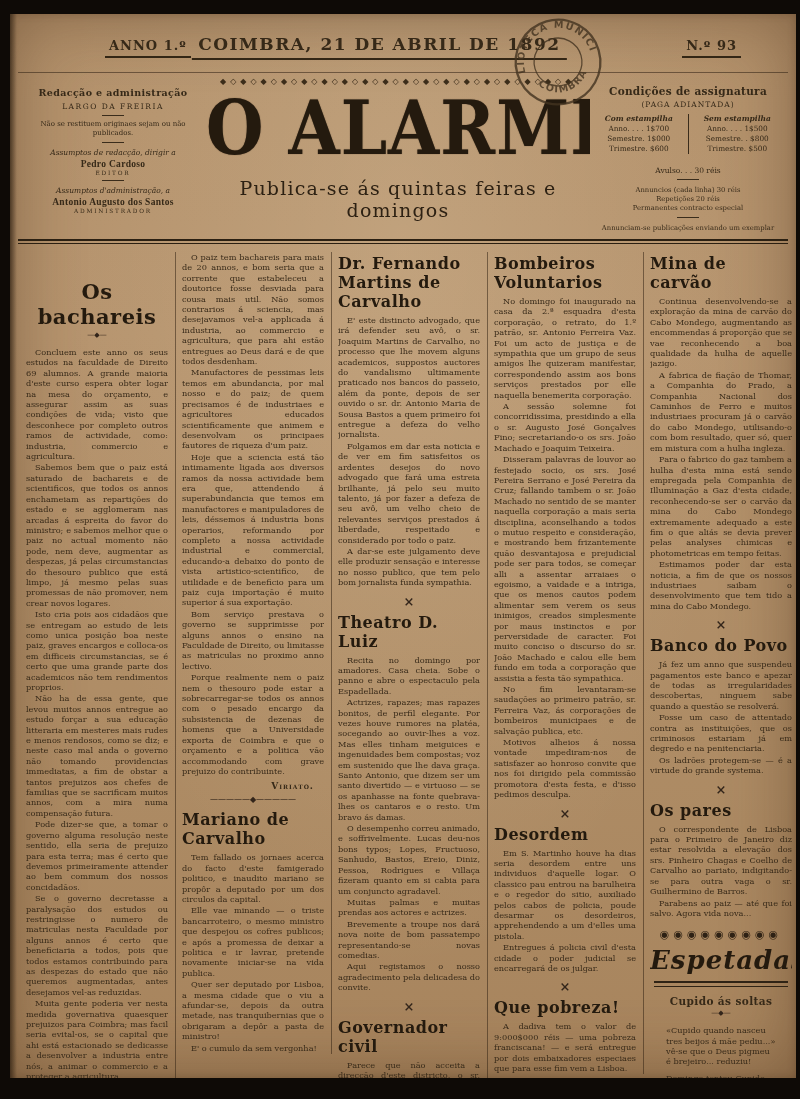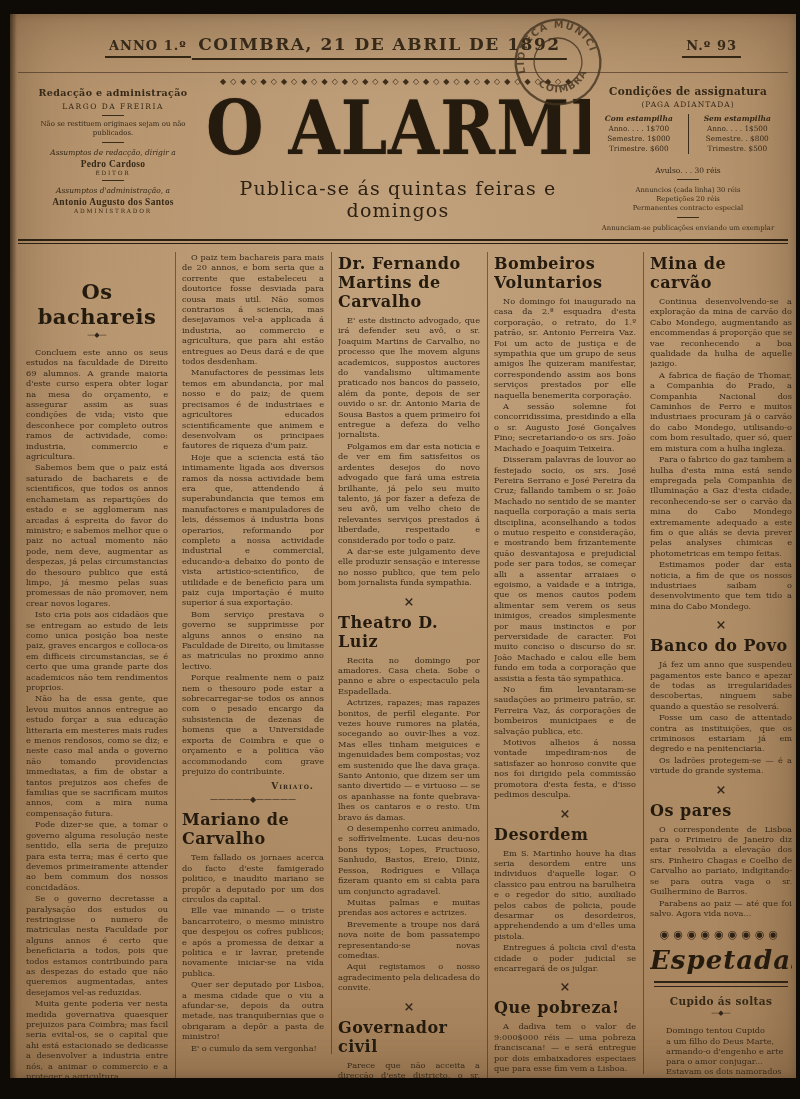--- a/index.html
+++ b/index.html
@@ -230,20 +230,24 @@
           <p class="">Os ladrões protegem-se — é a virtude do grande systema.</p>
           <div class="xdivider">×</div>
           <div class="headline2">Os pares</div>
           <p class="">O correspondente de Lisboa para o Primeiro de Janeiro diz estar resolvida a elevação dos srs. Pinheiro Chagas e Coelho de Carvalho ao pariato, indigitando-se para outra vaga o sr. Guilhermino de Barros.</p>
           <p class="">Parabens ao paiz — até que foi salvo. Agora vida nova...</p>
           <div class="chain">◉◉◉◉◉◉◉◉◉</div>
           <div class="display-head">Espetadas</div>
           <div class="double-rule"></div>
           <div class="center-head">Cupido ás soltas</div>
           <div class="ornament">—◆—</div>
+          <div class="verse">«Cupido quando nasceu
+tres beijos á mãe pediu...»
+vê-se que o Deus pigmeu
+é brejeiro... reduziu!</div>
           <div class="verse">Domingo tentou Cupido
 a um filho do Deus Marte,
 armando-o d'engenho e arte
 para o amor conjugar...
 Estavam os dois namorados
 bemdizendo a sua sorte
 quando uma voz fera e forte
 os mandava dispersar.</div>
         </div>
       </div>

